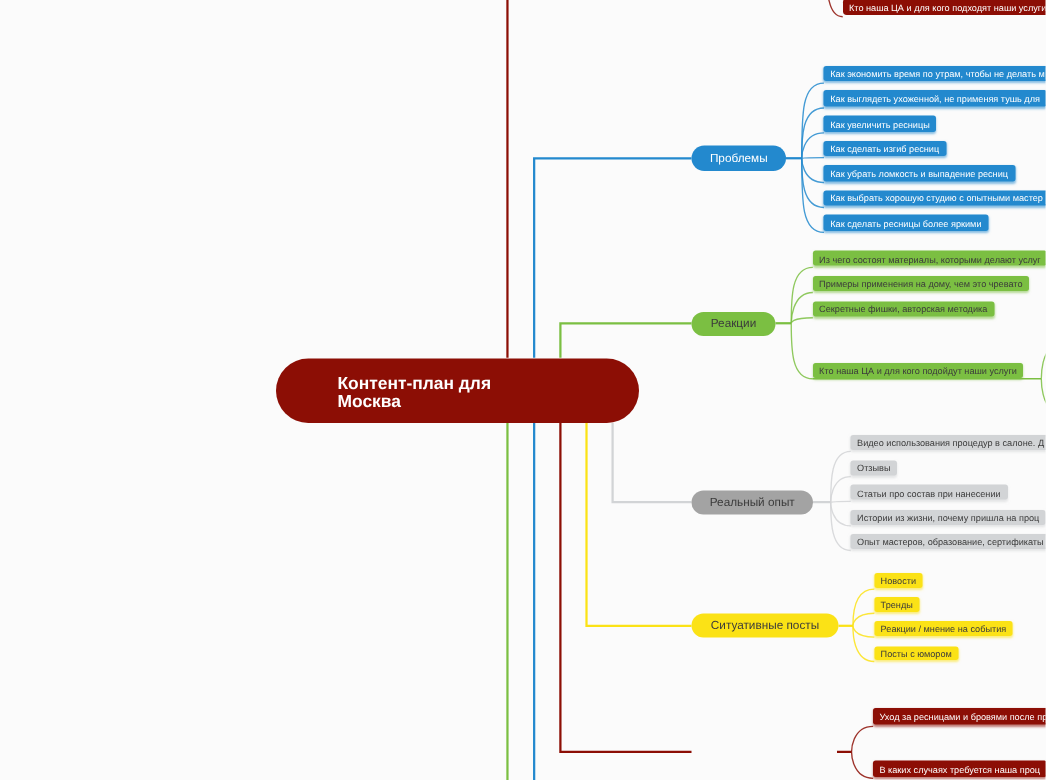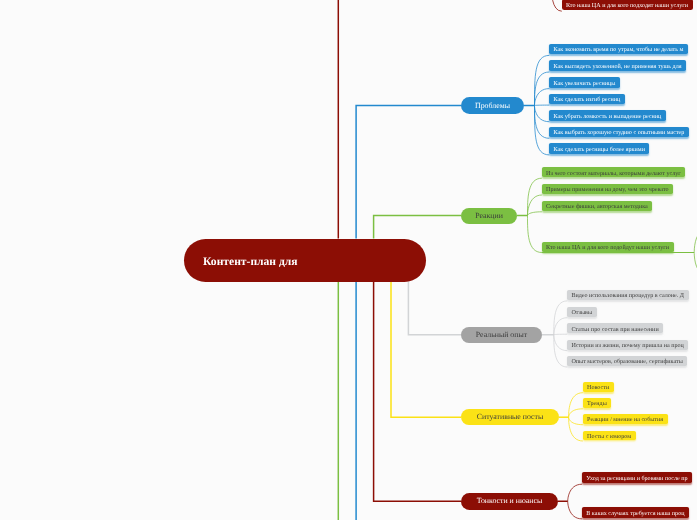--- a/index.html
+++ b/index.html
@@ -1,21 +1,21 @@
 <!DOCTYPE html>
 <html><head>
 <meta charset="utf-8">
 <title>Mind map</title>
 <style>
   html,body{margin:0;padding:0;background:#fbfbfb;}
   body{width:697px;height:520px;overflow:hidden;
        font-family:"Liberation Sans",sans-serif;
        -webkit-font-smoothing:antialiased;
        text-rendering:geometricPrecision;}
-  #stage{position:relative;width:697px;height:520px;overflow:hidden;background:#fbfbfb;font-family:Liberation Serif, serif;}
+  #stage{position:relative;width:697px;height:520px;overflow:hidden;background:#fbfbfb;}
   #edges{position:absolute;left:0;top:0;width:697px;height:520px;overflow:visible;}
   .node{position:absolute;box-sizing:border-box;display:flex;align-items:center;
         white-space:nowrap;line-height:1;}
   .root-node{border-radius:22px;justify-content:flex-start;}
   .root-lines{font-weight:bold;font-size:11.6px;line-height:11.65px;color:#fff;}
   .branch-node{border-radius:9px;font-size:7.85px;justify-content:center;}
   .leaf-node{border-radius:1.8px;font-size:6.1px;justify-content:flex-start;padding-left:4.2px;}
   .leaf-node > span{position:relative;top:1.4px;}
 </style>
 </head>
@@ -128,30 +128,28 @@
     </div>
     <div class="node leaf-node" style="left: 582.9px; top: 398.3px; height: 9.6px; background: rgb(251, 226, 22); color: rgb(59, 59, 59); padding-right: 4.5px; box-shadow: rgba(251, 226, 22, 0.55) 0px 1.2px 1.6px;">
       <span>Тренды</span>
     </div>
     <div class="node leaf-node" style="left: 582.9px; top: 414.2px; height: 9.6px; background: rgb(251, 226, 22); color: rgb(59, 59, 59); padding-right: 4.5px; box-shadow: rgba(251, 226, 22, 0.55) 0px 1.2px 1.6px;">
       <span>Реакции / мнение на события</span>
     </div>
     <div class="node leaf-node" style="left: 582.9px; top: 430.5px; height: 9.6px; background: rgb(251, 226, 22); color: rgb(59, 59, 59); padding-right: 4.5px; box-shadow: rgba(251, 226, 22, 0.55) 0px 1.2px 1.6px;">
       <span>Посты с юмором</span>
     </div>
-    <div class="node branch-node" style="left: 461px; top: 493px; width: 97px; height: 16.5px; background: rgb(140, 14, 5); color: rgb(255, 255, 255);">
-      <span>Тонкости и нюансы</span>
-    </div>
     <div class="node leaf-node" style="left: 582.1px; top: 472.3px; height: 11px; background: rgb(140, 14, 5); color: rgb(255, 255, 255); padding-right: 4.5px; box-shadow: rgba(140, 14, 5, 0.55) 0px 1.2px 1.6px;">
       <span>Уход за ресницами и бровями после пр</span>
     </div>
     <div class="node leaf-node" style="left: 582.1px; top: 507px; height: 11px; background: rgb(140, 14, 5); color: rgb(255, 255, 255); padding-right: 4.5px; box-shadow: rgba(140, 14, 5, 0.55) 0px 1.2px 1.6px;">
       <span>В каких случаях требуется наша проц</span>
     </div>
     <div class="node root-node" style="left: 184px; top: 238.5px; width: 242px; height: 43.5px; background: rgb(140, 14, 5);">
-      <div class="root-lines" style="margin-left: 19px; margin-top: 2.6px;">
+      <div class="root-lines" style="margin-left: 41px; margin-top: 2.6px;">
         <div>Контент-план для</div>
+        <div>Москва</div>
       </div>
     </div>
     <div class="node leaf-node" style="left: 561.8px; top: -0.7px; height: 11px; background: rgb(140, 14, 5); color: rgb(255, 255, 255); padding-right: 4.5px; border-radius: 2.5px;">
       <span>Кто наша ЦА и для кого подходят наши услуги</span>
     </div>
   </div>
 
 </body></html>

